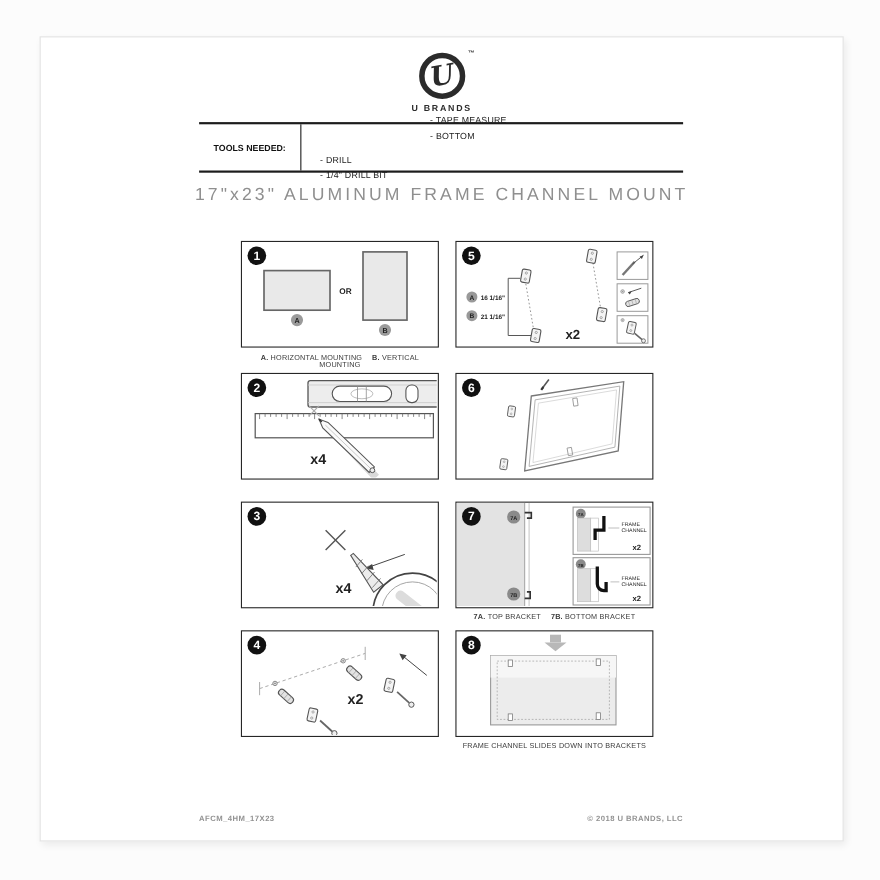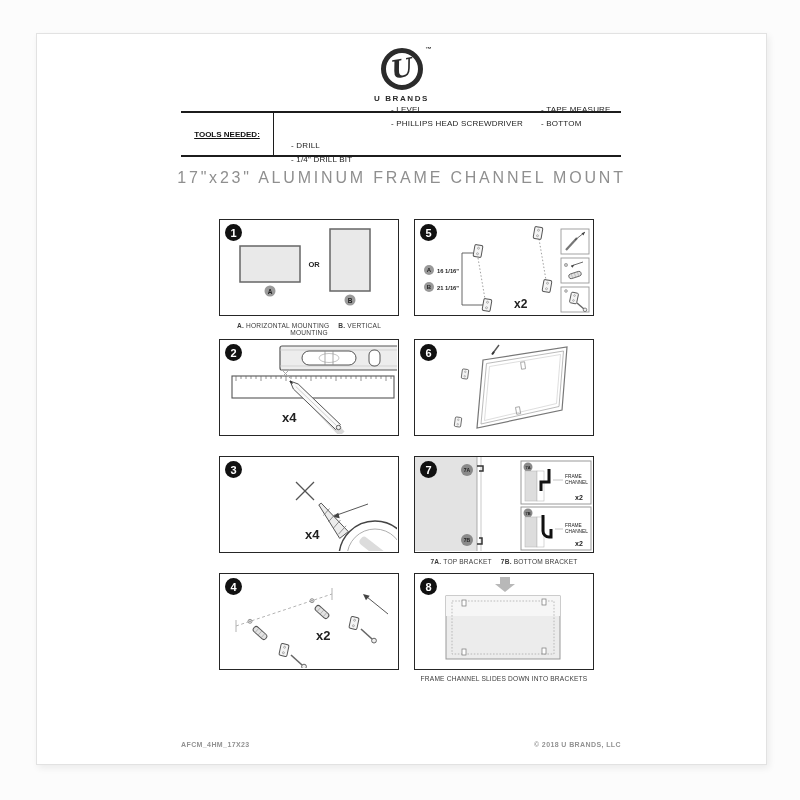--- a/index.html
+++ b/index.html
@@ -12,21 +12,21 @@
   .logo-circle{width:32px;height:32px;border:5px solid #2b2b2b;border-radius:50%;
     display:flex;align-items:center;justify-content:center;}
   .logo-u{font-family:"DejaVu Serif",serif;font-style:italic;font-weight:bold;font-size:25px;
     color:#2b2b2b;transform:rotate(-10deg);line-height:1;margin-top:-2px;}
   .logo-tm{position:absolute;right:-9px;top:-2px;font-size:6px;font-weight:bold;color:#2b2b2b;}
   .logo-name{margin-top:4px;font-size:8px;font-weight:bold;letter-spacing:1.6px;color:#2b2b2b;}
   
   .tools{position:absolute;left:144px;top:77px;width:440px;height:46px;
     border-top:2px solid #1c1c1c;border-bottom:2px solid #1c1c1c;
     display:flex;align-items:center;box-sizing:border-box;}
-  .tools-label{width:92px;text-align:center;font-weight:bold;font-size:8px;color:#111;text-decoration:underline;}
+  .tools-label{width:92px;text-align:center;font-weight:bold;font-size:8px;color:#111;}
   .tools-divider{width:1px;align-self:stretch;background:#1c1c1c;}
   .tools-cols{flex:1;display:flex;padding-left:17px;}
   .tools-col{display:flex;flex-direction:column;gap:5px;font-size:8px;color:#222;letter-spacing:0.2px;}
   .tools-col.c1{width:100px;margin-top:36px;} .tools-col.c2{width:150px;} .tools-col.c3{flex:1;}
   
   .title{position:absolute;left:0;top:133px;width:100%;text-align:center;color:#8f8f8f;
     font-size:16px;letter-spacing:2.8px;line-height:1.4;font-weight:400;}
   
   .panel{position:absolute;width:180px;height:97px;border:1.6px solid #262626;background:#fff;
     box-sizing:border-box;}
@@ -83,24 +83,20 @@
   </div>
 
   <div class="tools">
     <div class="tools-label">TOOLS NEEDED:</div>
     <div class="tools-divider"></div>
     <div class="tools-cols">
       <div class="tools-col c1">
         <div>- DRILL</div>
         <div>- 1/4" DRILL BIT</div>
       </div>
-      <div class="tools-col c2">
-        <div>- LEVEL</div>
-        <div>- PHILLIPS HEAD SCREWDRIVER</div>
-      </div>
       <div class="tools-col c3">
         <div>- TAPE MEASURE</div>
         <div>- BOTTOM</div>
       </div>
     </div>
   </div>
 
   <div class="title">
     <div>17"x23" ALUMINUM FRAME CHANNEL MOUNT</div>
   </div>

